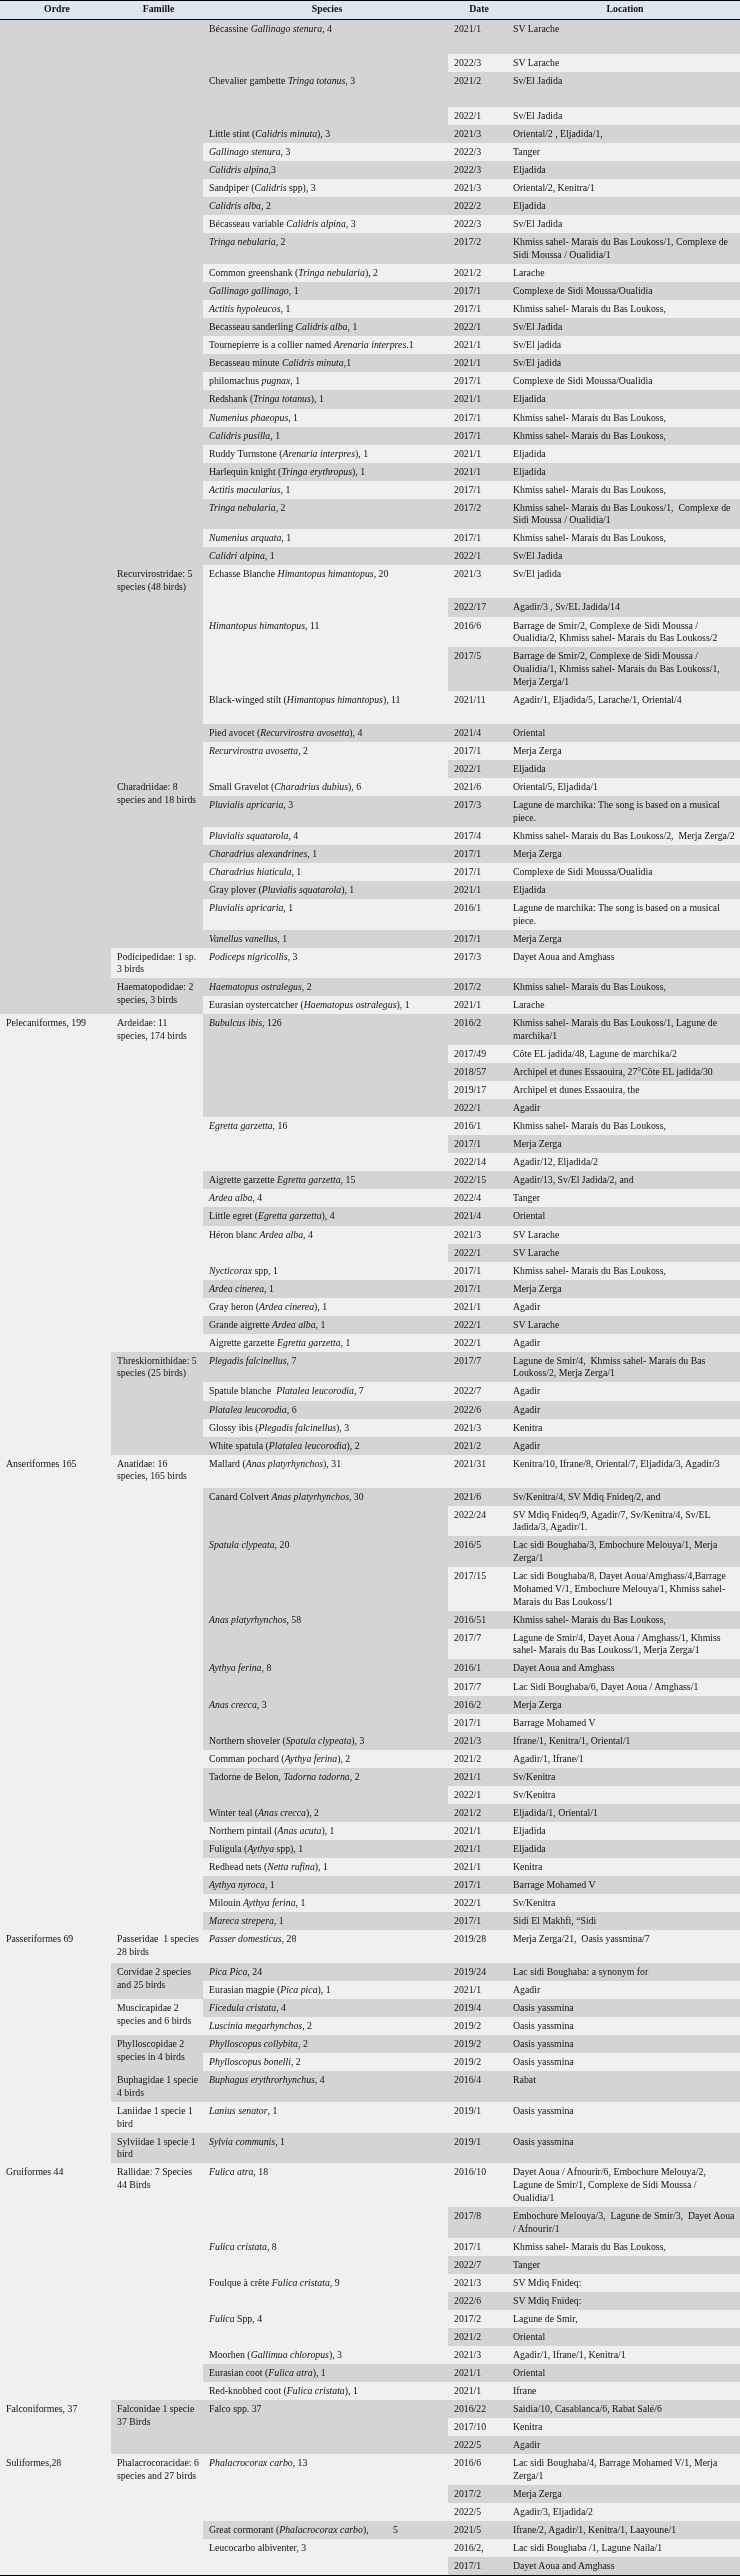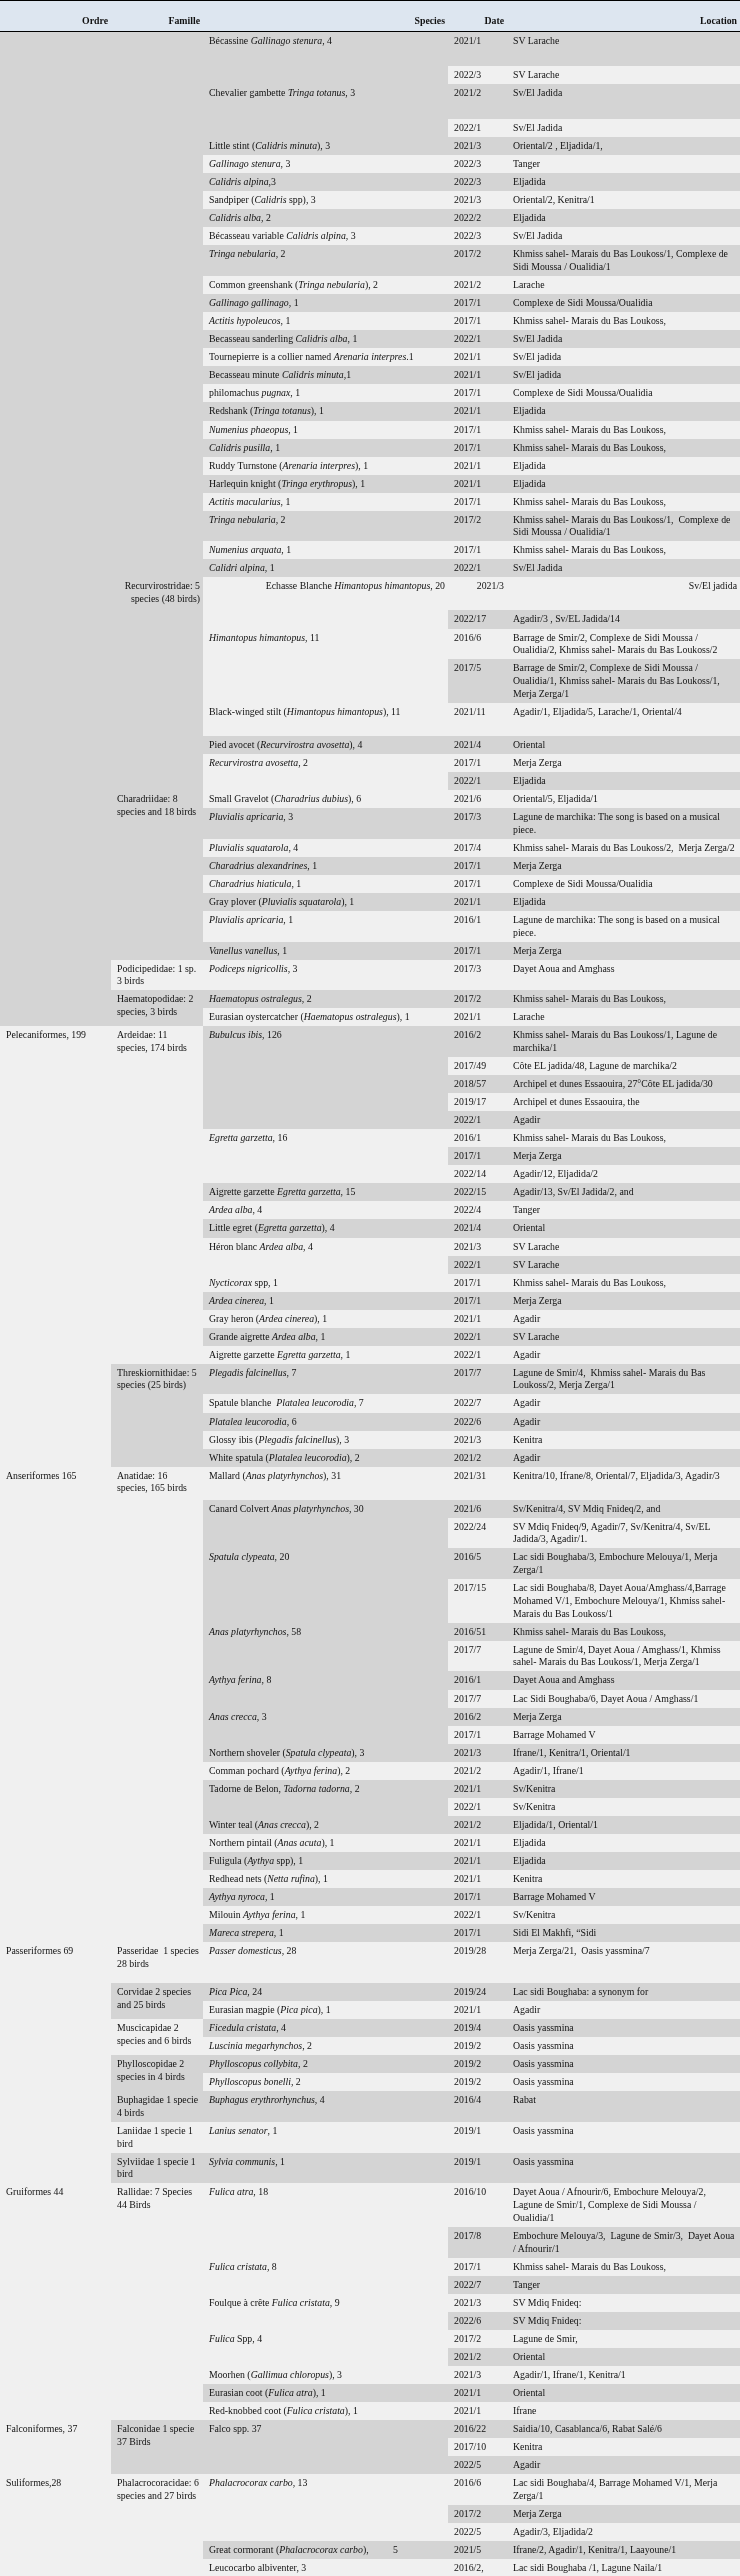--- a/index.html
+++ b/index.html
@@ -11,23 +11,23 @@
     font-family:"Liberation Serif","DejaVu Serif",serif;
     font-size:9.8px;
     line-height:1.3;
     color:#111;
     border-bottom:2.3px solid #000;
   }
   table.birds th{
     background:#dde6f0;
     border-top:1.5px solid #000;
     border-bottom:1.9px solid #000;
-    text-align:right;
+    text-align:center;
     font-weight:bold;
-    padding:14px 3px 3px 6px;
+    padding:2px 3px 3px 6px;
     font-size:9.8px;
   }
   table.birds td{
     vertical-align:top;
     padding:3px 3px 2.3px 6px;
     white-space:pre-wrap;
     word-wrap:break-word;
   }
   td.sh-a{background:#d4d4d4;}
   td.sh-b{background:#f0f0f0;}
@@ -187,21 +187,21 @@
         <tr>
           <td class="sh-b"><i>Numenius arquata</i>, 1</td>
           <td class="sh-b">2017/1</td>
           <td class="sh-b">Khmiss sahel- Marais du Bas Loukoss,</td>
         </tr>
         <tr>
           <td class="sh-a"><i>Calidri alpina</i>, 1</td>
           <td class="sh-a">2022/1</td>
           <td class="sh-a">Sv/El Jadida</td>
         </tr>
-        <tr style="height: 33px; text-align: right;">
+        <tr style="height: 33px;">
           <td class="sh-a" rowspan="8">Recurvirostridae: 5 species (48 birds)</td>
           <td class="sh-b" rowspan="2">Echasse Blanche <i>Himantopus himantopus</i>, 20</td>
           <td class="sh-b">2021/3</td>
           <td class="sh-b">Sv/El jadida</td>
         </tr>
         <tr>
           <td class="sh-a">2022/17</td>
           <td class="sh-a">Agadir/3 , Sv/EL Jadida/14</td>
         </tr>
         <tr>
@@ -500,21 +500,21 @@
         <tr>
           <td class="sh-b">Milouin <i>Aythya ferina</i>, 1</td>
           <td class="sh-b">2022/1</td>
           <td class="sh-b">Sv/Kenitra</td>
         </tr>
         <tr>
           <td class="sh-a"><i>Mareca strepera</i>, 1</td>
           <td class="sh-a">2017/1</td>
           <td class="sh-a">Sidi El Makhfi, “Sidi</td>
         </tr>
-        <tr style="height: 41px; padding-left: 15px;">
+        <tr style="height: 33px; padding-left: 15px;">
           <td class="sh-b" rowspan="10">Passeriformes 69</td>
           <td class="sh-b">Passeridae  1 species 28 birds</td>
           <td class="sh-b"><i>Passer domesticus</i>, 28</td>
           <td class="sh-b">2019/28</td>
           <td class="sh-b">Merja Zerga/21,  Oasis yassmina/7</td>
         </tr>
         <tr>
           <td class="sh-a" rowspan="2">Corvidae 2 species and 25 birds</td>
           <td class="sh-a"><i>Pica Pica</i>, 24</td>
           <td class="sh-a">2019/24</td>

